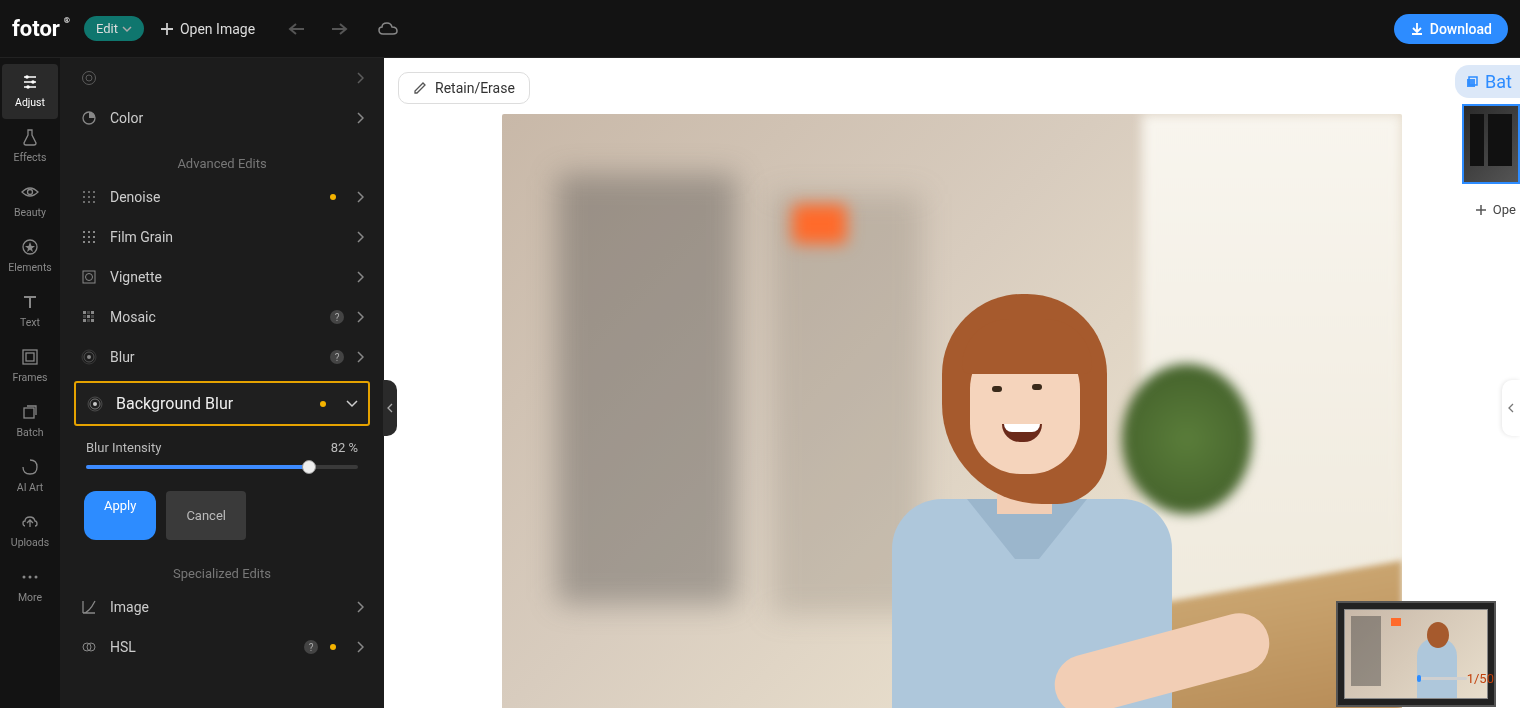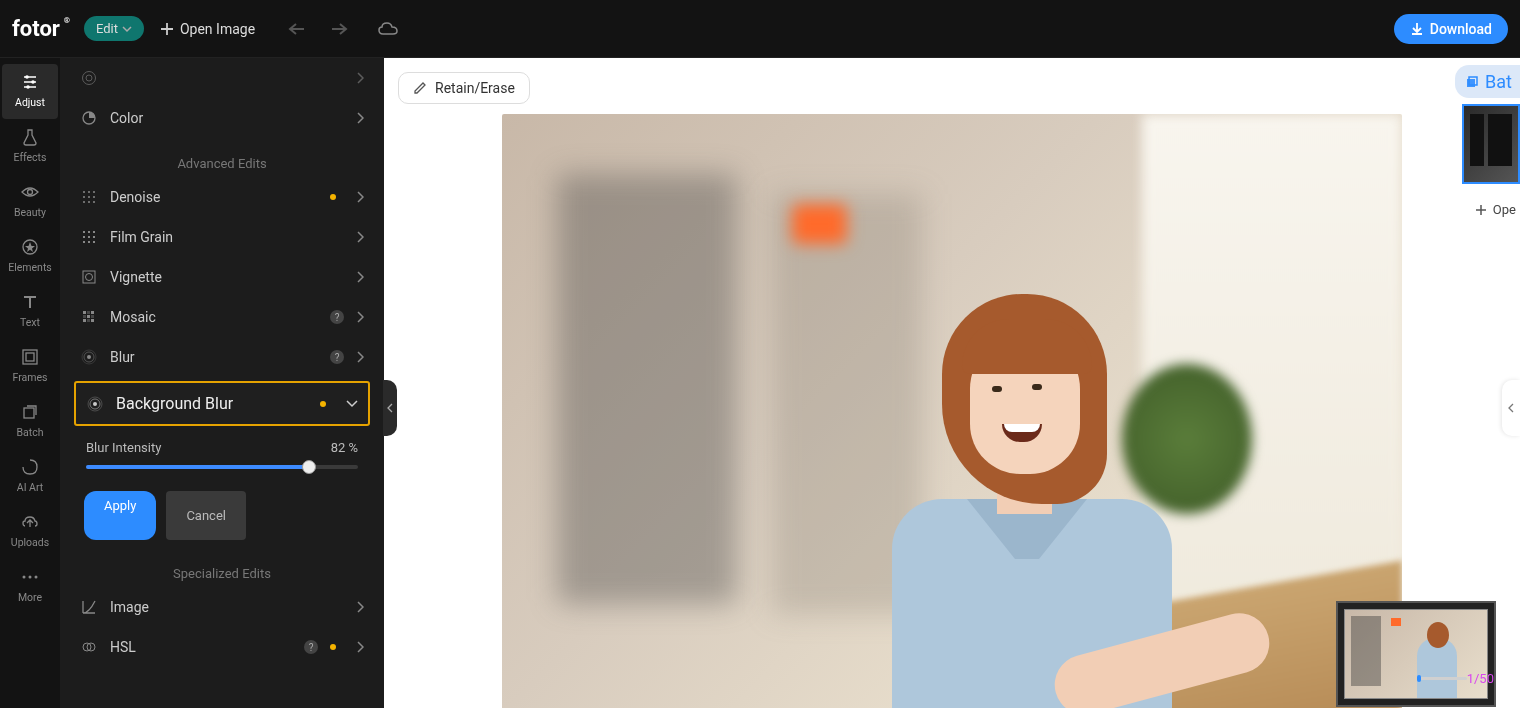--- a/index.html
+++ b/index.html
@@ -295,21 +295,21 @@
     background:#2a2a2a;
     border-radius:0 10px 10px 0;
     display:flex;align-items:center;justify-content:center;
     color:#aaa;
     cursor:pointer;
     z-index:5;
   }
   .page-counter {
     position:absolute;
     right:26px; bottom:22px;
-    color:#d946ef;
+    color:#c2410c;
     font-size:13px;
     display:flex;align-items:center;gap:0;
     z-index:3;
   }
   .page-counter .bar {
     width:50px;height:3px;background:#d0d0d0;border-radius:2px;position:relative;
   }
   .page-counter .bar::before{
     content:"";position:absolute;left:0;top:-2px;width:4px;height:7px;background:#2d8cff;border-radius:2px;
   }

